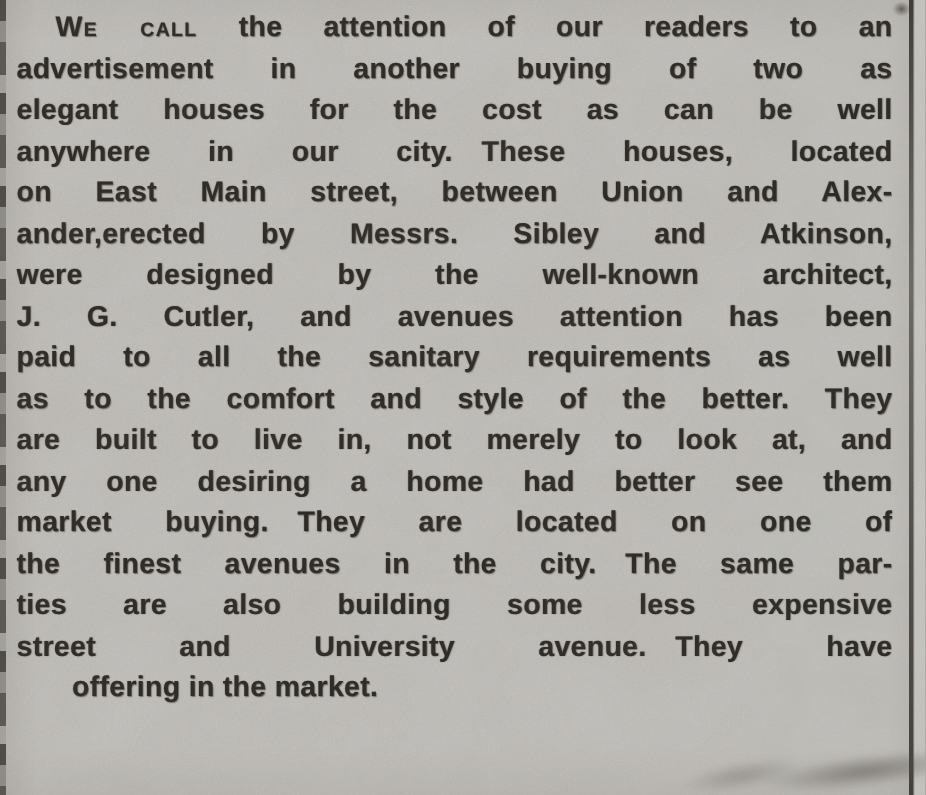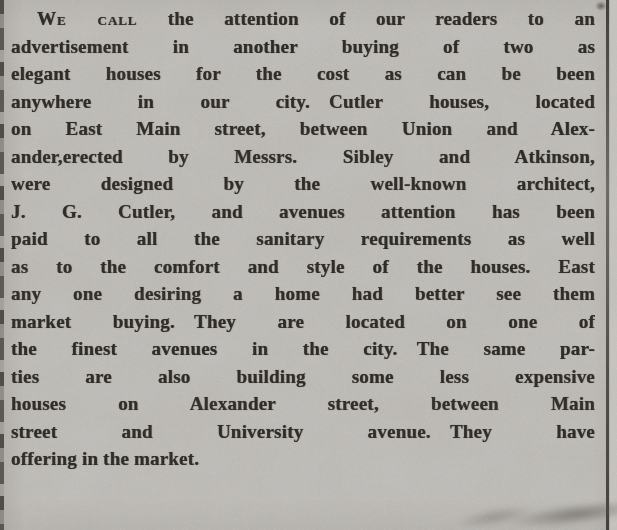--- a/index.html
+++ b/index.html
@@ -2,21 +2,21 @@
 <html><head>
 <meta charset="utf-8">
 <style>
   html, body { margin: 0; padding: 0; background: #888; }
   .page {
     position: relative;
     width: 617px;
     height: 530px;
     background: #d6d4d0;
     overflow: hidden;
-    font-family: Liberation Serif, serif;
+    font-family: Liberation Sans, sans-serif;
   }
   
   .tone {
     position: absolute; inset: 0;
     background:
       linear-gradient(90deg, rgba(60,55,50,0.10) 0%, rgba(60,55,50,0) 4%, rgba(60,55,50,0) 96%, rgba(60,55,50,0.08) 100%),
       linear-gradient(180deg, rgba(60,55,50,0.05) 0%, rgba(60,55,50,0) 5%, rgba(60,55,50,0) 94%, rgba(60,55,50,0.06) 100%);
   }
   
   .rule-left {
@@ -68,52 +68,52 @@
     text-shadow: 0.5px 0.4px 0.8px rgba(28,24,20,0.55),
                  -0.3px 0.2px 0.6px rgba(28,24,20,0.30);
   }
   .line {
     text-align: justify;
     text-align-last: justify;
     height: 27.5px;
     overflow: hidden;
   }
   .line.first { text-indent: 26px; }
-  .line.last { text-align-last: left; }
+  .line.last { text-align-last: left; margin-left: 37px; }
   .sc { font-variant: small-caps; letter-spacing: 0.9px; }
   .grain { position: absolute; inset: 0; pointer-events: none; }
 </style>
 </head>
 <body>
 
 <div class="page">
   <div class="tone"></div>
   <div class="edge-right"></div>
   <div class="rule-left"></div>
   <div class="rule-right"></div>
   <div class="tick-tr"></div>
   <div class="smudge2"></div>
   <div class="smudge"></div>
 
   <div class="text">
     <div class="line first"><span class="sc">We call</span><span> the attention of our readers to an</span></div>
     <div class="line">advertisement in another buying of two as</div>
-    <div class="line">elegant houses for the cost as can be been</div>
-    <div class="line">anywhere in our city. Cutler houses, located</div>
+    <div class="line">elegant houses for the cost as can be well</div>
+    <div class="line">anywhere in our city. These houses, located</div>
     <div class="line">on East Main street, between Union and Alex-</div>
     <div class="line">ander,erected by Messrs. Sibley and Atkinson,</div>
     <div class="line">were designed by the well-known architect,</div>
     <div class="line">J. G. Cutler, and avenues attention has been</div>
     <div class="line">paid to all the sanitary requirements as well</div>
-    <div class="line">as to the comfort and style of the houses. East</div>
+    <div class="line">as to the comfort and style of the better. They</div>
+    <div class="line">are built to live in, not merely to look at, and</div>
     <div class="line">any one desiring a home had better see them</div>
     <div class="line">market buying. They are located on one of</div>
     <div class="line">the finest avenues in the city. The same par-</div>
     <div class="line">ties are also building some less expensive</div>
-    <div class="line">houses on Alexander street, between Main</div>
     <div class="line">street and University avenue. They have</div>
     <div class="line last">offering in the market.</div>
   </div>
 
   <svg class="grain" width="617" height="530" aria-hidden="true">
     <filter id="grainF">
       <feTurbulence type="fractalNoise" baseFrequency="0.9" numOctaves="2" stitchTiles="stitch" result="n"></feTurbulence>
       <feColorMatrix in="n" type="matrix" values="0 0 0 0 0.12  0 0 0 0 0.11  0 0 0 0 0.10  0.7 0.7 0.7 0 0"></feColorMatrix>
     </filter>
     <filter id="mottleF">

